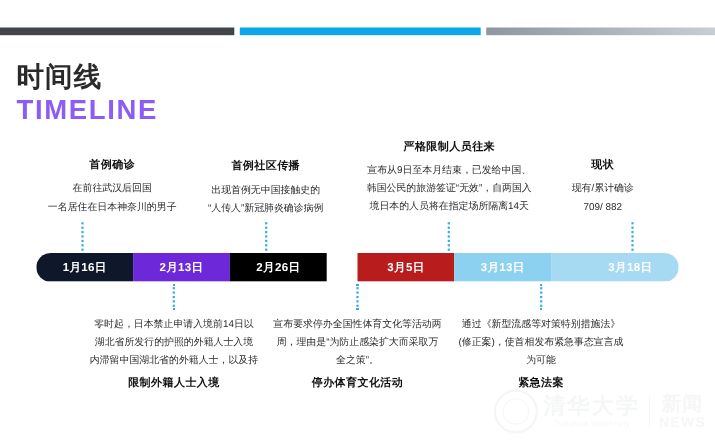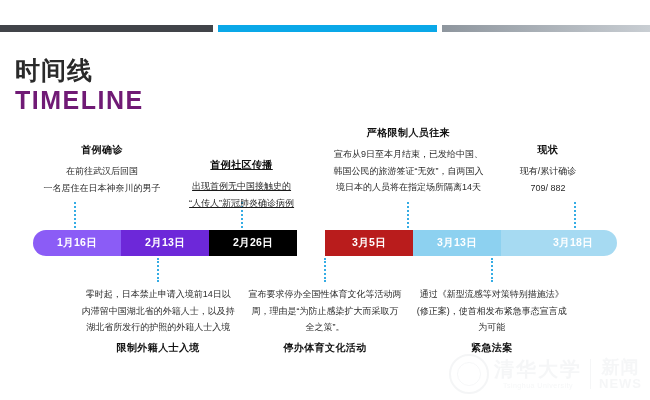--- a/index.html
+++ b/index.html
@@ -41,21 +41,21 @@
   .headline .cn {
     font-size: 25px;
     font-weight: bold;
     color: #2a2a2a;
     letter-spacing: 1px;
     display: block;
   }
   .headline .en {
     font-size: 25px;
     font-weight: bold;
-    color: #701a75;
+    color: #8b5cf6;
     letter-spacing: 1.5px;
     display: block;
   }
 
   
   .timeline {
     position: absolute;
     left: 0;
     top: 140px;
     width: 650px;
@@ -189,21 +189,21 @@
   <div class="seg seg-gray"></div>
 </div>
 
 <div class="headline">
   <span class="cn">时间线</span>
   <span class="en">TIMELINE</span>
 </div>
 
 <div class="timeline">
   <div class="date-bar" id="date-bar">
-      <div class="date-cell" style="background: #8b5cf6;">
+      <div class="date-cell" style="background: #0f172a;">
         <span>1月16日</span>
       </div>
       <div class="date-cell" style="background: #6d28d9;">
         <span>2月13日</span>
       </div>
       <div class="date-cell" style="background: #000000; text-align: right;">
         <span>2月26日</span>
       </div>
       <div class="date-cell" style="background: #b91c1c; margin-left: 28px;">
         <span>3月5日</span>
@@ -225,21 +225,21 @@
       <div class="connector down" style="left: 490.857px; border-left-color: rgb(53, 172, 228);"></div>
     </div>
   <div id="blocks-above">
       <div class="block top" style="left: 2px; width: 200px; top: 3px;">
         <div class="title">首例确诊</div>
         <div class="body">
           <div>在前往武汉后回国</div>
           <div>一名居住在日本神奈川的男子</div>
         </div>
       </div>
-      <div class="block top" style="left: 141.571px; width: 200px; top: 18px; text-decoration: underline;">
+      <div class="block top" style="left: 141.571px; width: 200px; top: 4px;">
         <div class="title">首例社区传播</div>
         <div class="body">
           <div>出现首例无中国接触史的</div>
           <div>“人传人”新冠肺炎确诊病例</div>
         </div>
       </div>
       <div class="block top" style="left: 308.429px; width: 200px; top: -14px;">
         <div class="title">严格限制人员往来</div>
         <div class="body">
           <div>宣布从9日至本月结束，已发给中国、</div>
@@ -252,22 +252,22 @@
         <div class="body">
           <div>现有/累计确诊</div>
           <div>709/ 882</div>
         </div>
       </div>
     </div>
   <div id="blocks-below">
       <div class="block bottom" style="left: 58.1429px; width: 200px; top: 146px;">
         <div class="body">
           <div>零时起，日本禁止申请入境前14日以</div>
+          <div>湖北省所发行的护照的外籍人士入境</div>
           <div>内滞留中国湖北省的外籍人士，以及持</div>
-          <div>湖北省所发行的护照的外籍人士入境</div>
         </div>
         <div class="title">限制外籍人士入境</div>
       </div>
       <div class="block bottom" style="left: 225px; width: 200px; top: 146px;">
         <div class="body">
           <div>宣布要求停办全国性体育文化等活动两</div>
           <div>周，理由是“为防止感染扩大而采取万</div>
           <div>全之策”。</div>
         </div>
         <div class="title">停办体育文化活动</div>

